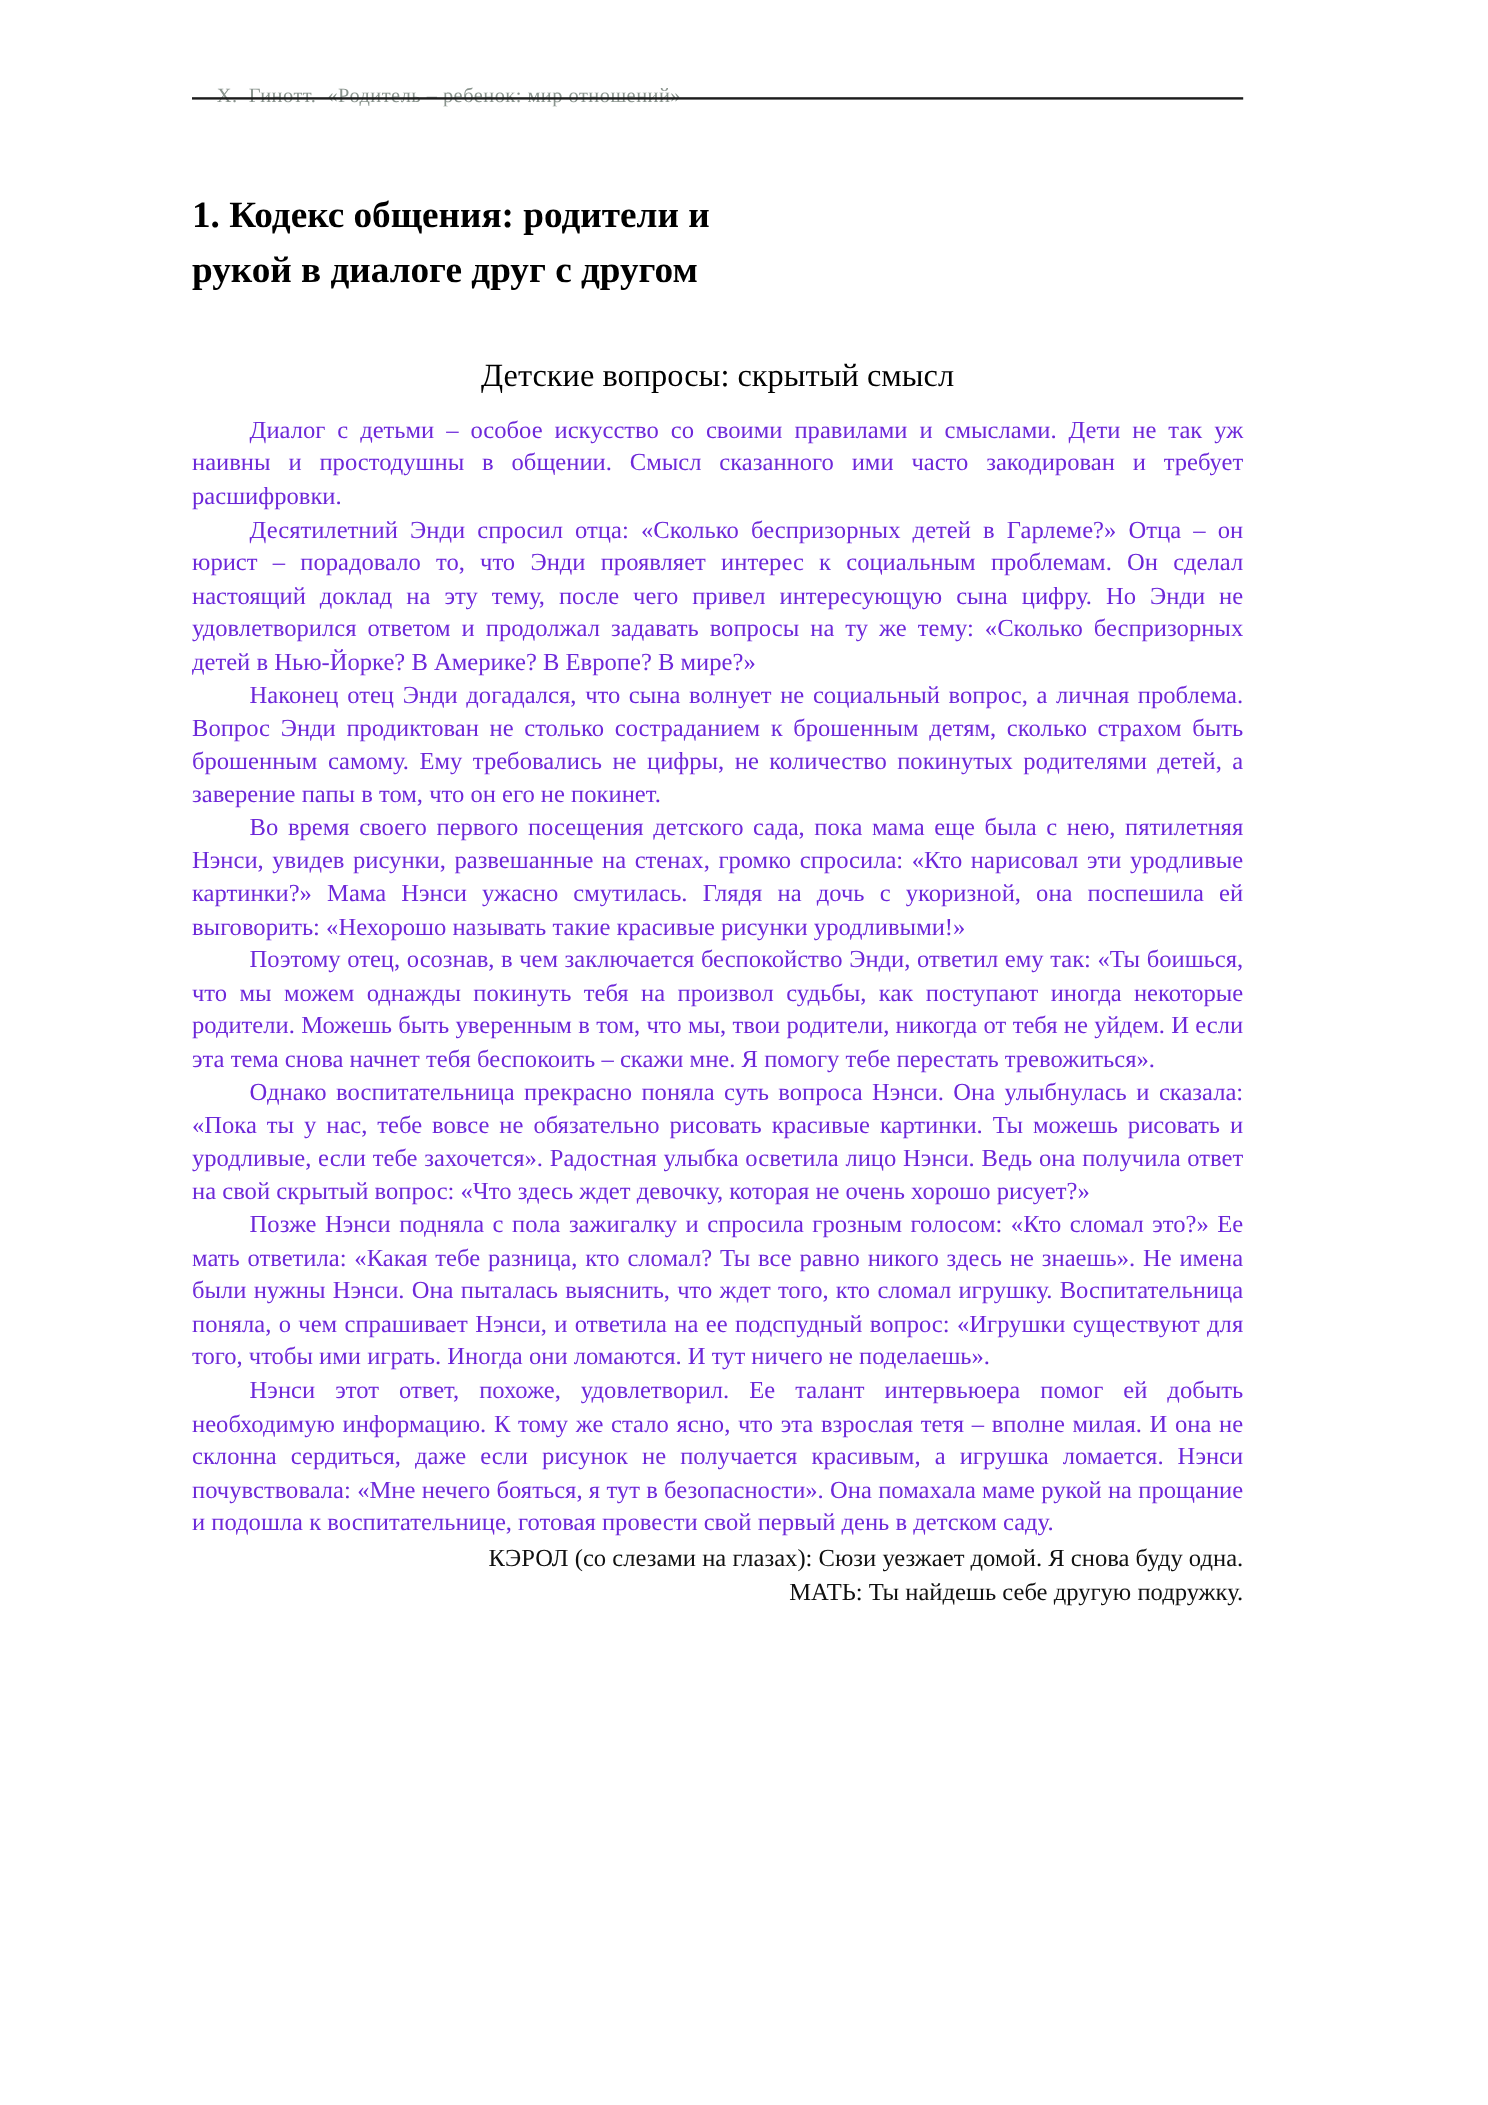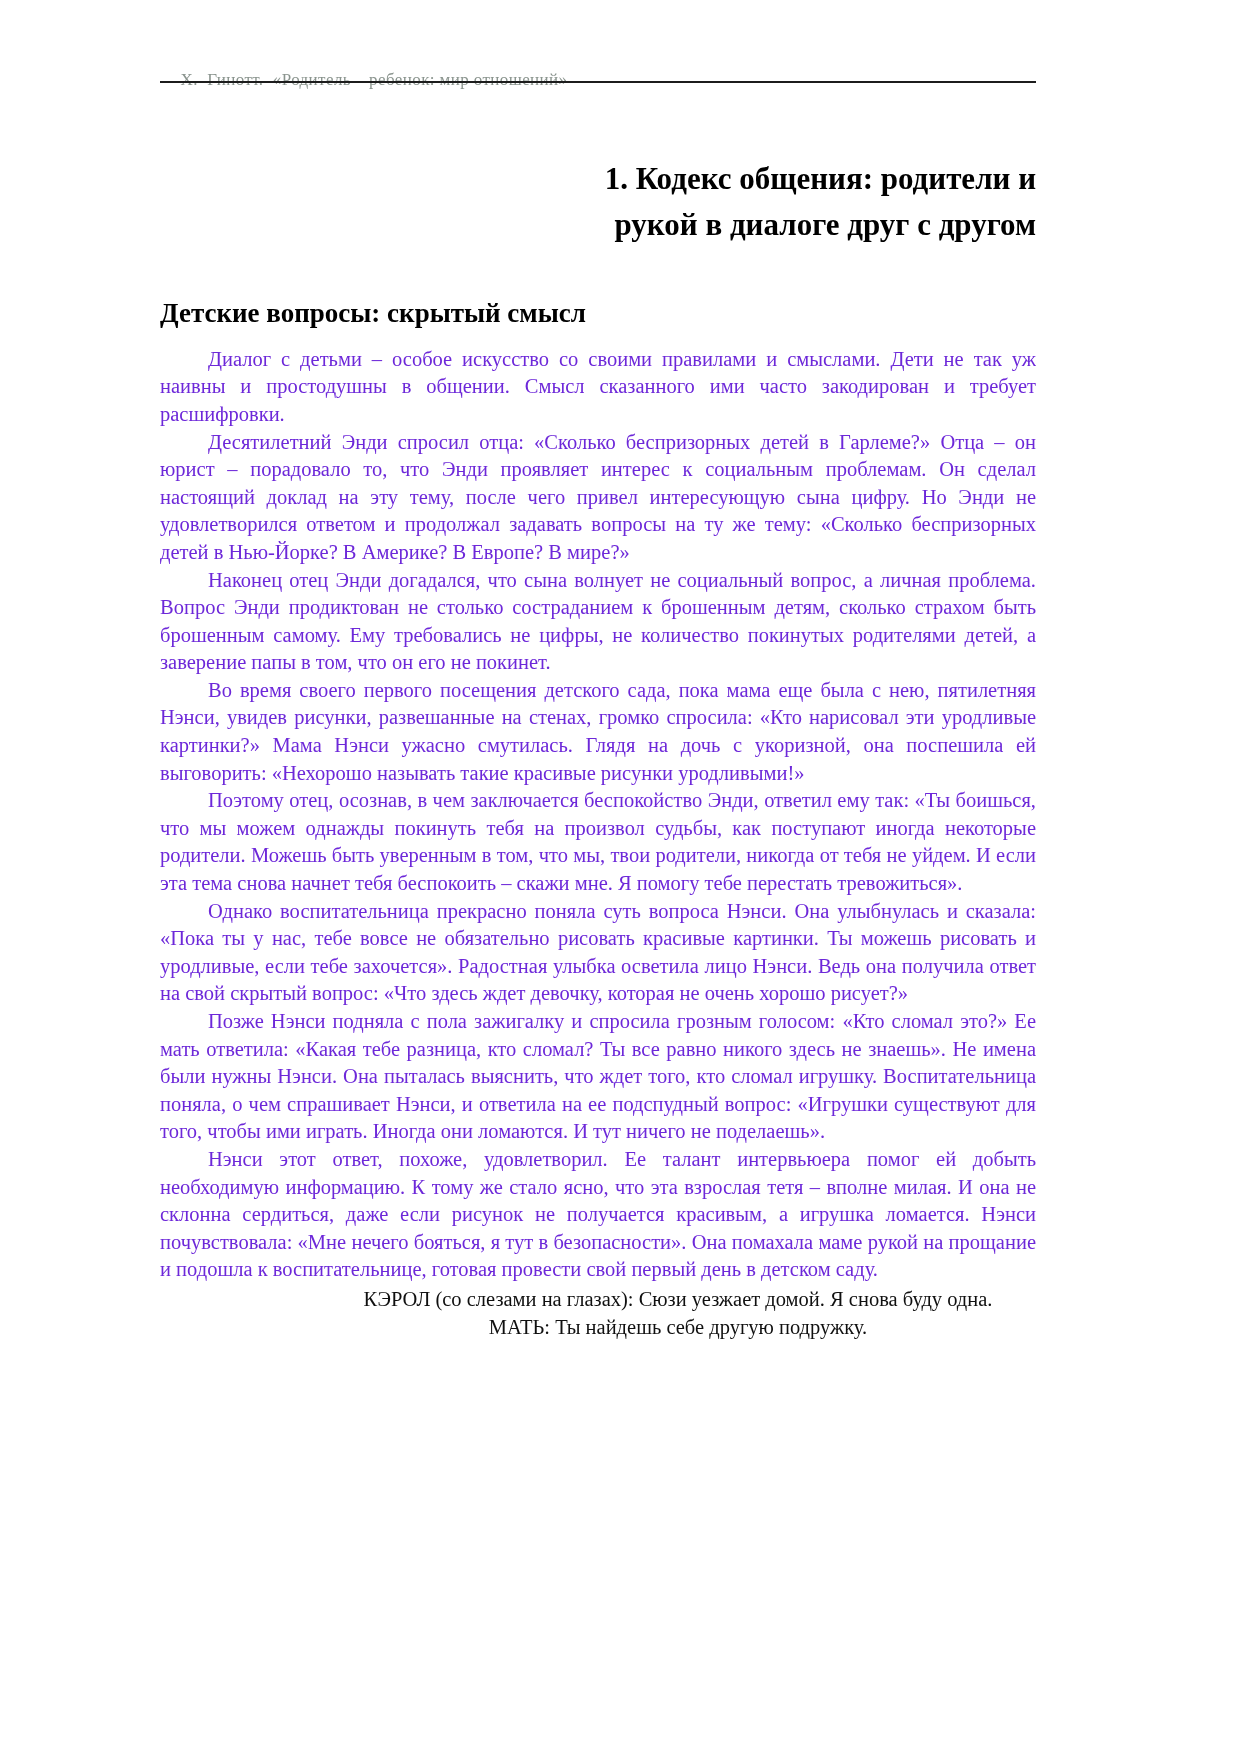--- a/index.html
+++ b/index.html
@@ -33,47 +33,48 @@
   }
   .content {
     position: absolute;
     top: 156px;
     left: 160px;
     width: 876px;
   }
   .chapter-title {
     font-size: 31px;
     font-weight: bold;
-    text-align: right;
+    text-align: left;
     line-height: 1.48;
     color: #000000;
   }
   .title-line { display: block; }
   .section-title {
     margin-top: 50px;
     font-size: 27px;
-    font-weight: bold;
+    font-weight: normal;
+    text-align: center;
     color: #000000;
   }
   .body-para {
     font-size: 20.5px;
     line-height: 27.6px;
     text-align: justify;
     text-indent: 48px;
     color: #6d28d9;
   }
   .body-para.first { margin-top: 17px; }
   .dialogue {
     margin-top: 1px;
     padding-left: 160px;
   }
   .dialogue-line {
     font-size: 20.5px;
     line-height: 28.5px;
-    text-align: center;
+    text-align: right;
     color: #101010;
   }
   .page-number {
     position: absolute;
     top: 1480px;
     left: 160px;
     width: 876px;
     text-align: right;
     font-size: 20px;
     color: #101010;

